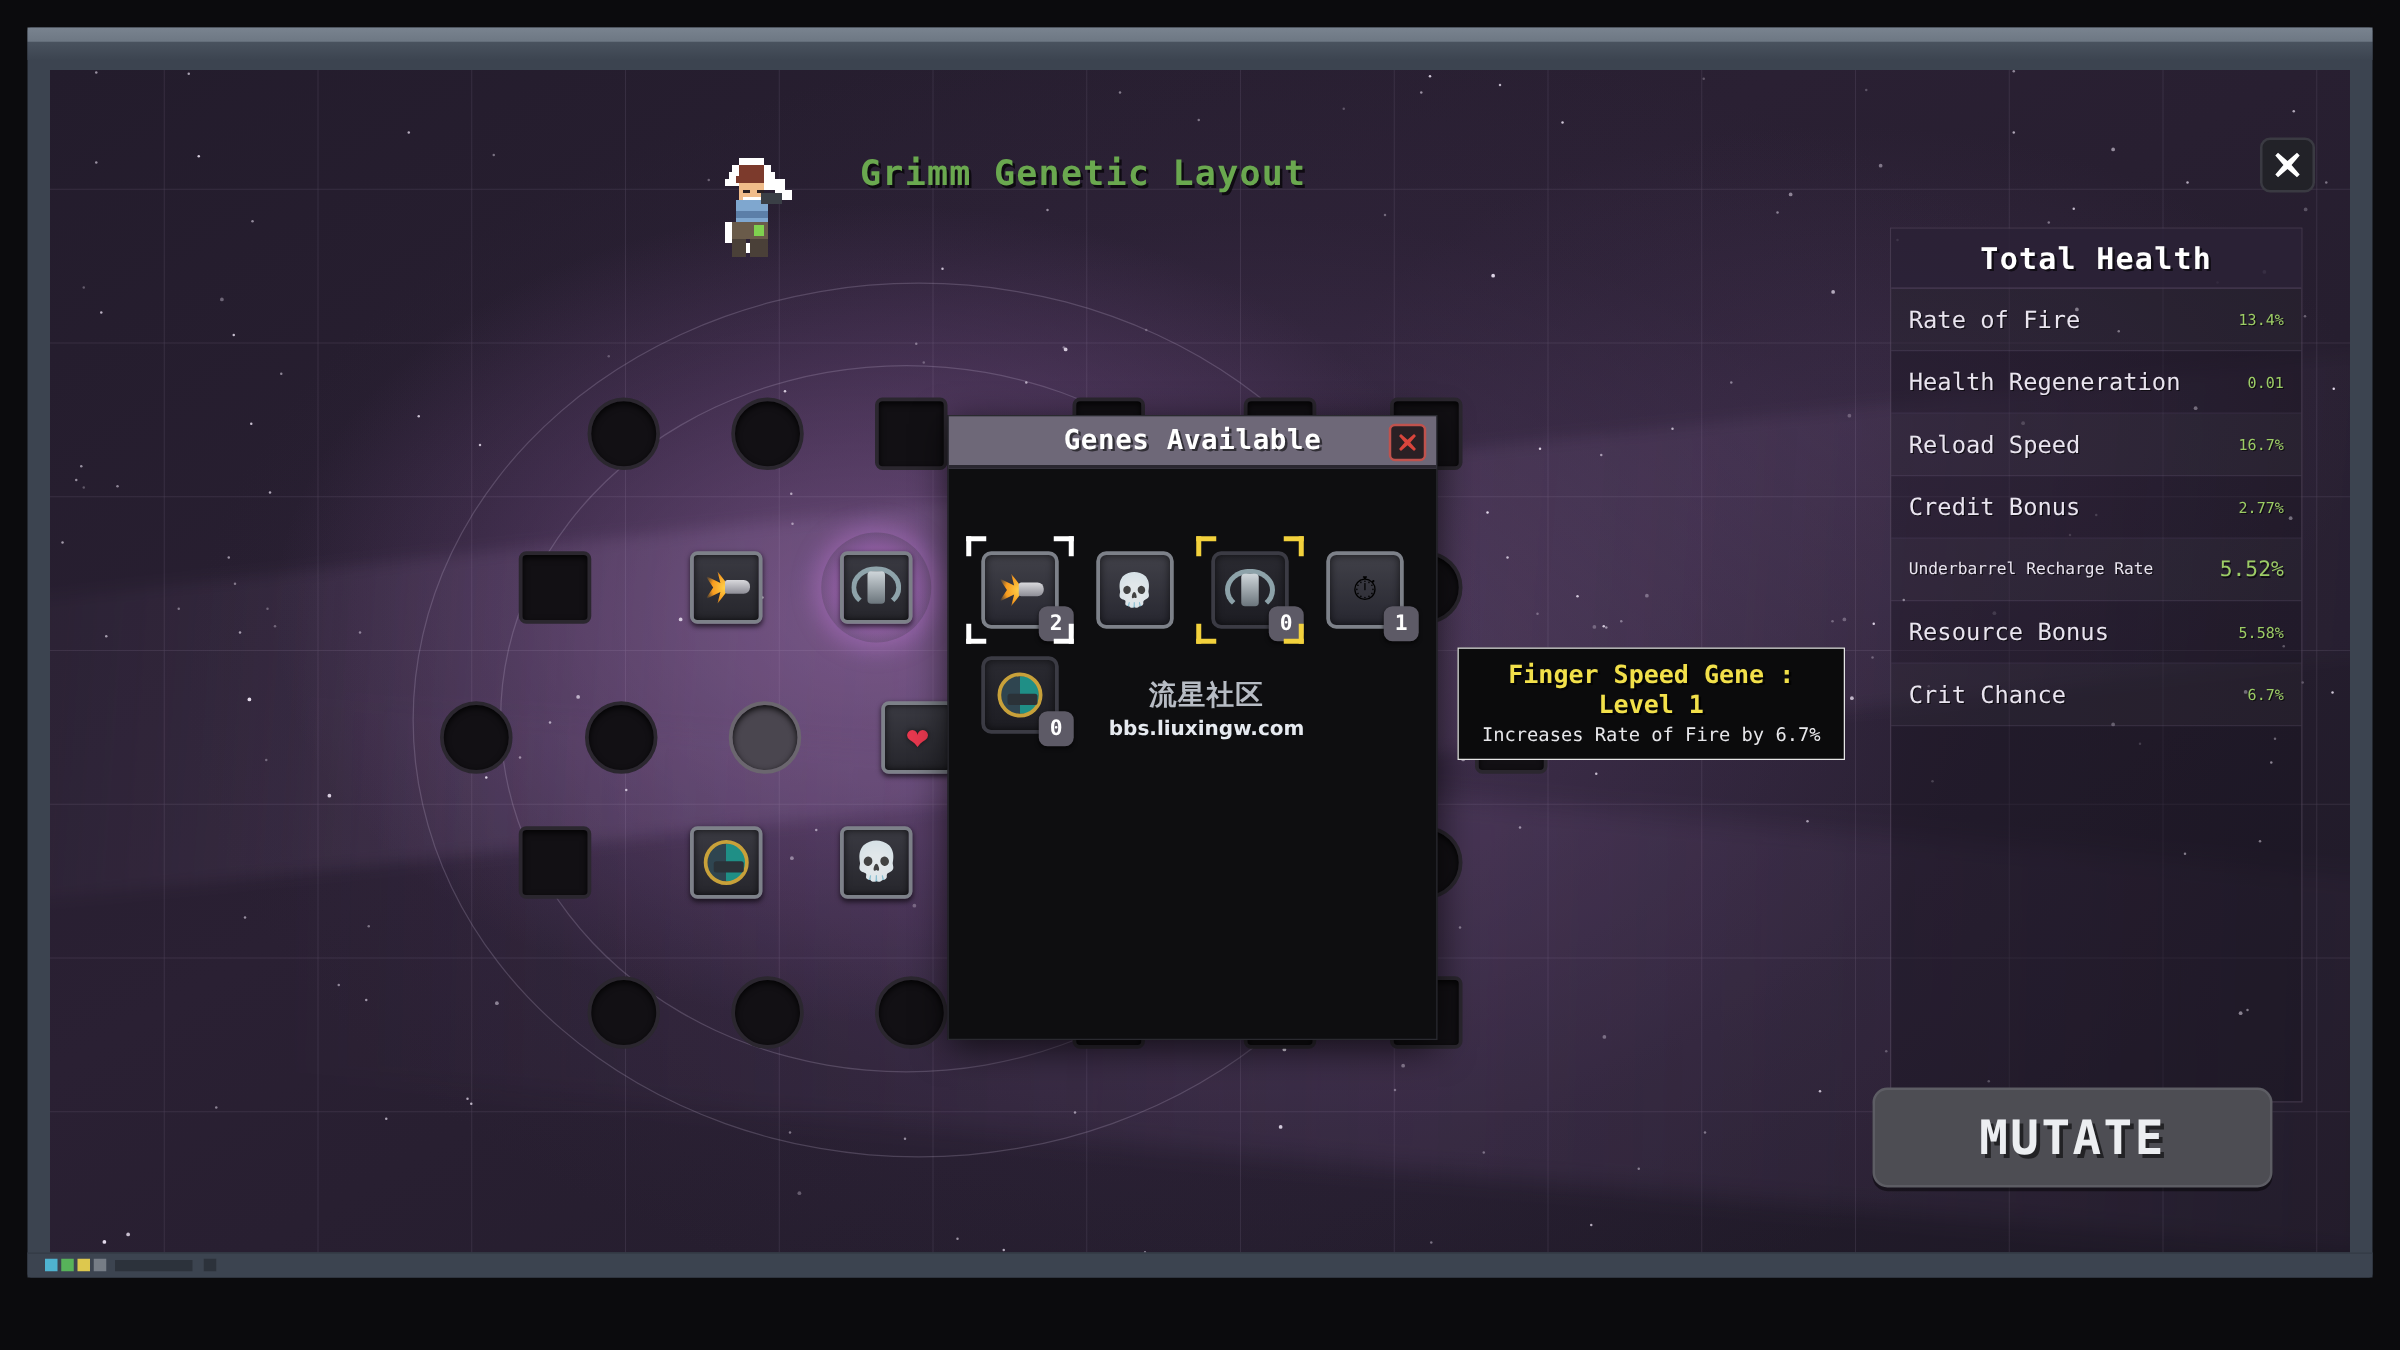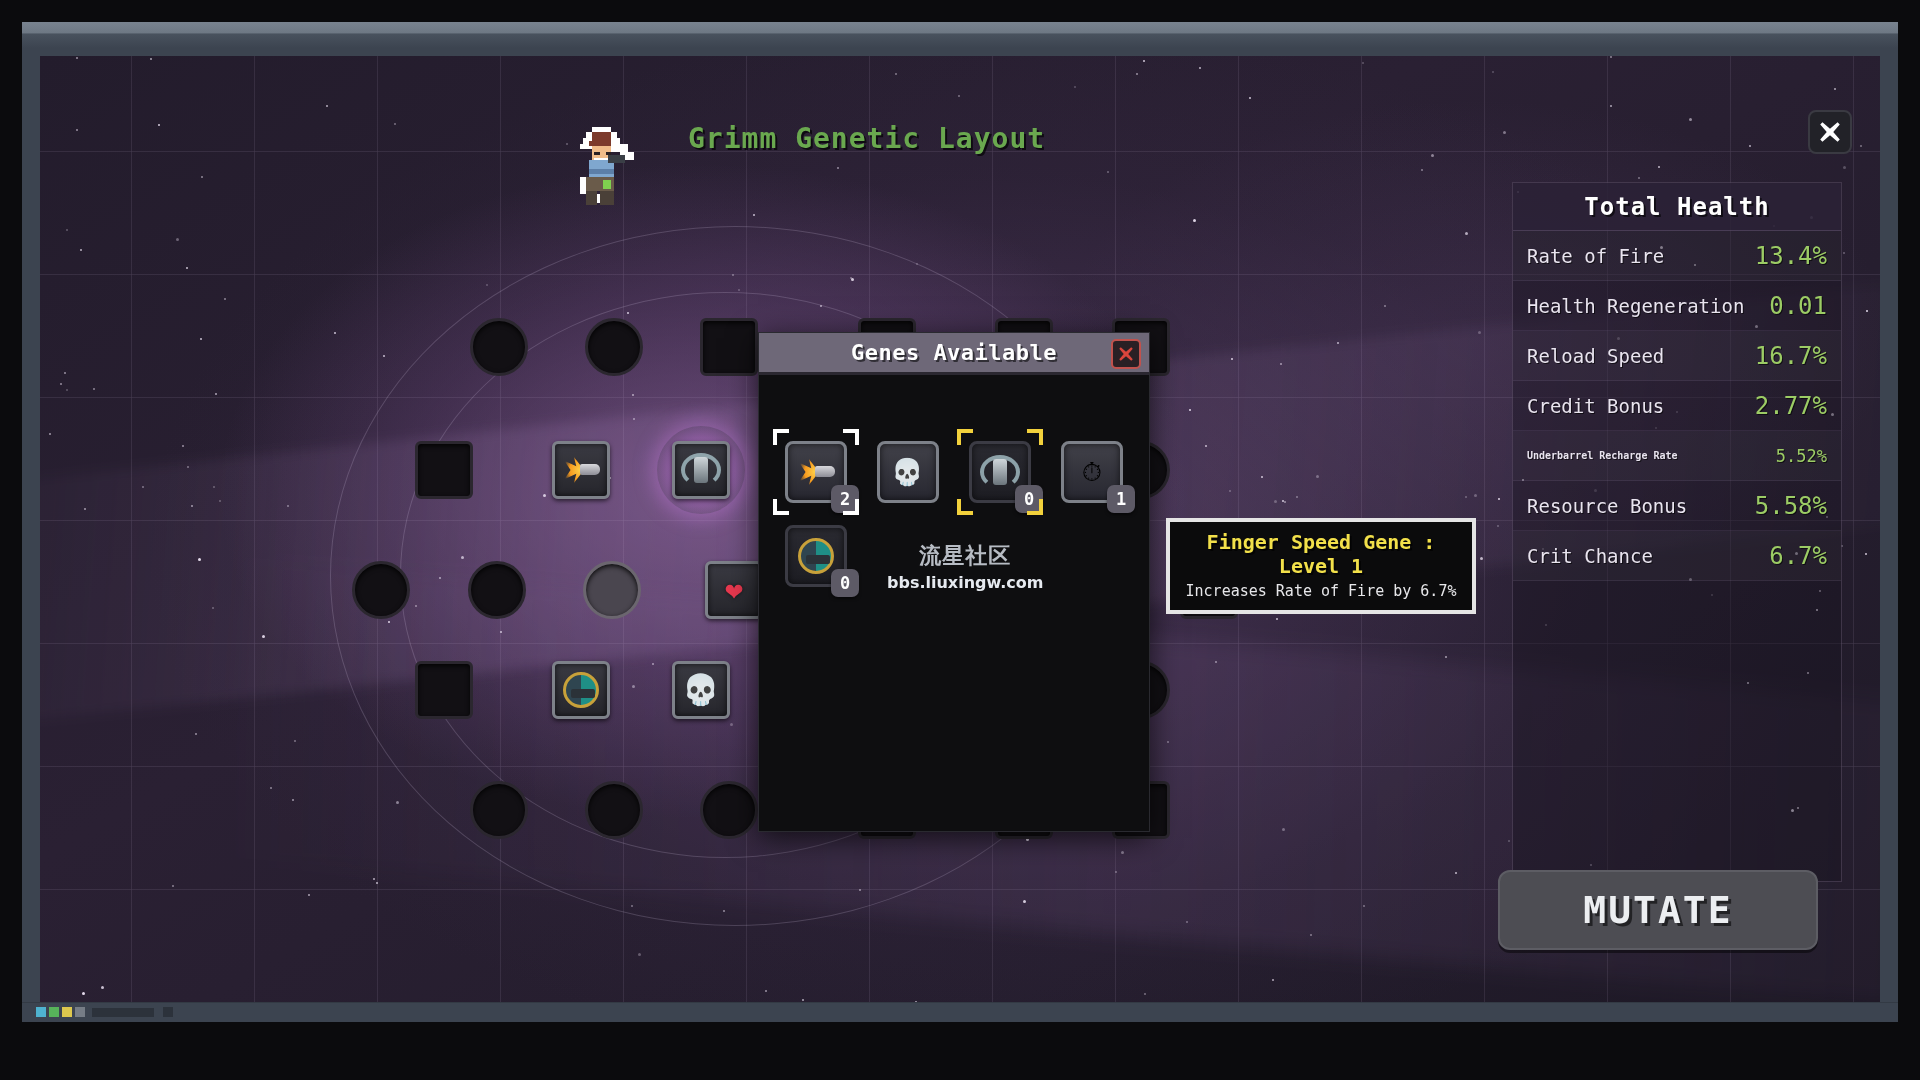--- a/index.html
+++ b/index.html
@@ -110,22 +110,22 @@
     background:rgba(46,36,58,.72); border-bottom:1px solid rgba(180,158,198,.22);
     font-size:24px; font-weight:bold; color:#fff; letter-spacing:1px;
     text-shadow:2px 2px 0 rgba(0,0,0,.6);
   }
   .bonus-row{
     height:50px; display:flex; align-items:center; justify-content:space-between;
     padding:0 14px; border-bottom:1px solid rgba(150,130,168,.14);
   }
   .bonus-row:nth-child(odd){ background:rgba(255,255,255,.030); }
   .bonus-label{ font-size:19px; color:#e9e4ef; text-shadow:1px 1px 0 rgba(0,0,0,.6); white-space:nowrap; }
-  .bonus-label.sm{ font-size:10px;font-weight:bold; }
-  .bonus-val{ font-size:24px; color:#9ccc65; text-shadow:1px 1px 0 rgba(0,0,0,.6); }
+  .bonus-label.sm{ font-size:13px; }
+  .bonus-val{ font-size:12px; color:#9ccc65; text-shadow:1px 1px 0 rgba(0,0,0,.6); }
   .bonus-val.sm{ font-size:17px; }
 
   
   .board{ position:absolute; left:0; top:0; width:100%; height:100%; }
   .sock{
     position:absolute; width:58px; height:58px;
     background:#121014;
     border:3px solid #2b272f;
     box-shadow:inset 0 2px 5px rgba(0,0,0,.85);
   }
@@ -214,21 +214,21 @@
     pointer-events:none;
   }
   .wm-cn{ font-size:22px; font-weight:bold; color:#cfd4dd; opacity:.88;
           font-family:"DejaVu Sans", sans-serif; letter-spacing:1px; }
   .wm-url{ margin-top:2px; font-size:16px; font-weight:bold; color:#e6eaf0;
            font-family:"DejaVu Sans", sans-serif; }
 
   
   .tooltip{
     position:absolute; left:1126px; top:462px; width:310px; z-index:50;
-    background:#0b0b0c; border:4px solid #e5e5e5; padding:8px 10px 10px;
+    background:#0b0b0c; border:1px solid #e5e5e5; padding:8px 10px 10px;
     text-align:center;
   }
   .tt-title{ font-size:20px; font-weight:bold; color:#f2e04a; text-shadow:2px 2px 0 rgba(0,0,0,.7); }
   .tt-desc{ margin-top:4px; font-size:15px; color:#e7e7ea; }
 
   
   .mutation{
     position:absolute; left:66px; bottom:52px; width:1036px; height:82px;
     background:rgba(60,46,70,.72); border:2px solid rgba(175,152,194,.35);
   }

